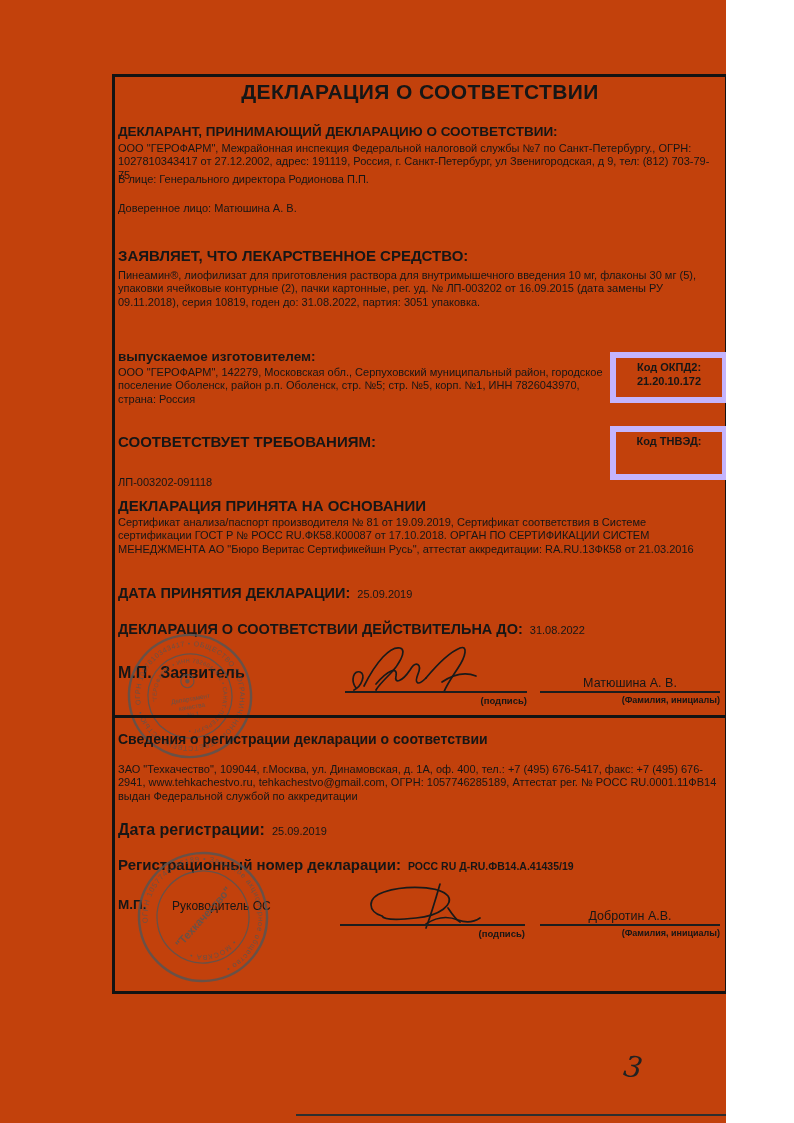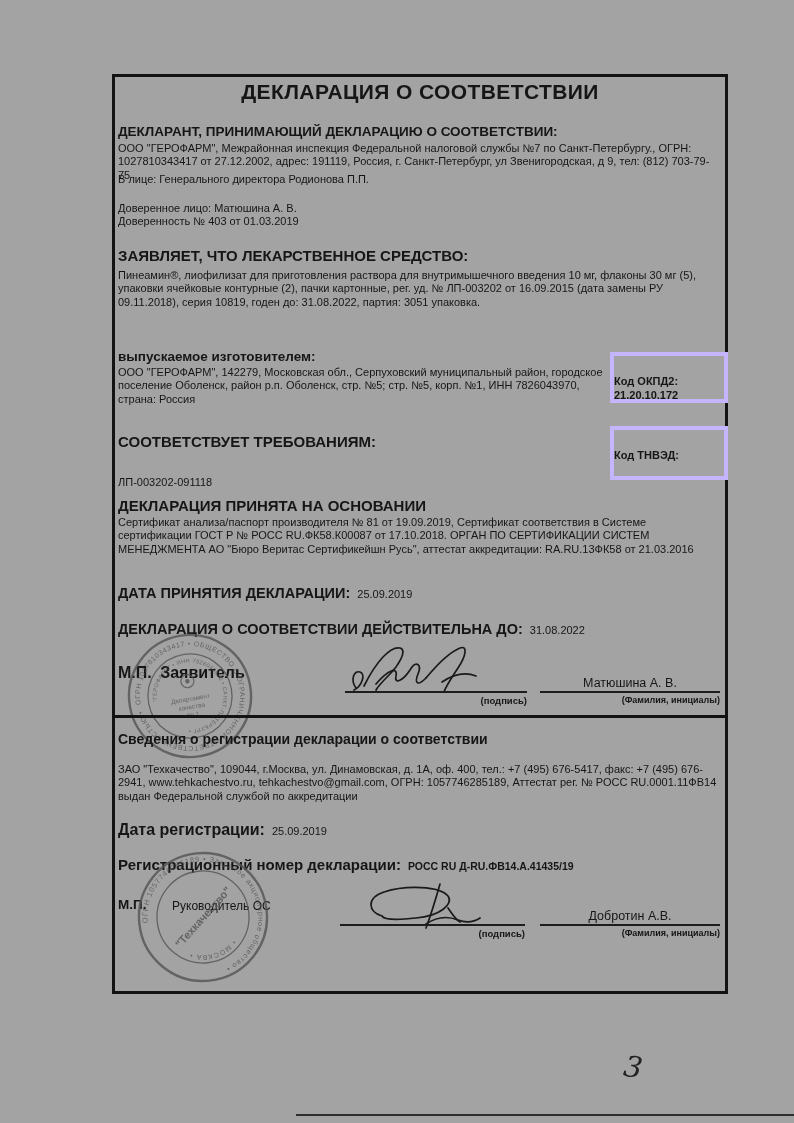--- a/index.html
+++ b/index.html
@@ -1,26 +1,26 @@
 <!DOCTYPE html>
 <html><head>
 <meta charset="utf-8">
 <style>
   html,body{margin:0;padding:0;background:#ffffff;}
-  .page{position:relative;width:794px;height:1123px;background:#a3a3a3;overflow:hidden;
+  .page{position:relative;width:726px;height:1123px;background:#c2410c;overflow:hidden;
         font-family:"Liberation Sans", sans-serif;color:#161616;text-decoration:underline;}
   .abs{position:absolute;}
   .main-border{left:112px;top:74px;width:616px;height:920px;border:3px solid #131313;box-sizing:border-box;}
   .doc-title{left:115px;top:80px;width:610px;text-align:center;font-size:21px;font-weight:700;letter-spacing:.4px;}
   .sec-h{font-weight:700;font-size:13.5px;}
   .sec-h-lg{font-weight:700;font-size:15px;}
   .body-txt{font-size:11px;line-height:13.4px;}
   .inline-label{font-weight:700;font-size:14.5px;}
   .inline-value{font-size:11px;font-weight:400;margin-left:7px;}
-  .code-box{border:4px solid #c4b5fd;box-sizing:border-box;font-size:11px;font-weight:700;line-height:14px;padding-top:18px;}
+  .code-box{border:6px solid #c4b5fd;box-sizing:border-box;text-align:center;font-size:11px;font-weight:700;line-height:14px;padding-top:2px;}
   .sig-line{height:2px;background:#1d1d1d;}
   .sig-caption{font-size:9.5px;text-align:right;font-weight:700;}
   .sig-name{font-size:12.5px;text-align:center;font-weight:400;}
   .hr-sep{height:3px;background:#131313;}
   .stamp{opacity:.82;}
   .page-num{font-family:"DejaVu Serif", serif;font-style:italic;font-size:29px;transform:rotate(9deg);color:#222;}
   .bottom-line{height:2px;background:#2e2e2e;}
 </style>
 </head>
 <body>
@@ -28,21 +28,20 @@
 <div class="page">
 
   <div class="abs main-border"></div>
 
   <div class="abs doc-title">ДЕКЛАРАЦИЯ О СООТВЕТСТВИИ</div>
 
   <div class="abs sec-h" style="left:118px;top:124px;">ДЕКЛАРАНТ, ПРИНИМАЮЩИЙ ДЕКЛАРАЦИЮ О СООТВЕТСТВИИ:</div>
   <div class="abs body-txt" style="left:118px;top:142px;width:600px;">ООО "ГЕРОФАРМ", Межрайонная инспекция Федеральной налоговой службы №7 по Санкт-Петербургу., ОГРН: 1027810343417 от 27.12.2002, адрес: 191119, Россия, г. Санкт-Петербург, ул Звенигородская, д 9, тел: (812) 703-79-75</div>
   <div class="abs body-txt" style="left:118px;top:173px;width:600px;">В лице: Генерального директора Родионова П.П.</div>
   <div class="abs body-txt" style="left:118px;top:202px;width:600px;">Доверенное лицо: Матюшина А. В.</div>
-  <div class="abs body-txt" style="left:118px;top:215px;width:600px;">Доверенность № 403 от 01.03.2019</div>
 
   <div class="abs sec-h-lg" style="left:118px;top:247px;">ЗАЯВЛЯЕТ, ЧТО ЛЕКАРСТВЕННОЕ СРЕДСТВО:</div>
   <div class="abs body-txt" style="left:118px;top:269px;width:604px;">Пинеамин®, лиофилизат для приготовления раствора для внутримышечного введения 10 мг, флаконы 30 мг (5), упаковки ячейковые контурные (2), пачки картонные, рег. уд. № ЛП-003202 от 16.09.2015 (дата замены РУ 09.11.2018), серия 10819, годен до: 31.08.2022, партия: 3051 упаковка.</div>
 
   <div class="abs sec-h" style="left:118px;top:349px;">выпускаемое изготовителем:</div>
   <div class="abs body-txt" style="left:118px;top:366px;width:486px;">ООО "ГЕРОФАРМ", 142279, Московская обл., Серпуховский муниципальный район, городское поселение Оболенск, район р.п. Оболенск, стр. №5; стр. №5, корп. №1, ИНН 7826043970, страна: Россия</div>
 
   <div class="abs code-box" style="left:610px;top:352px;width:118px;height:51px;">
     <div>Код ОКПД2:</div>
     <div>21.20.10.172</div>

